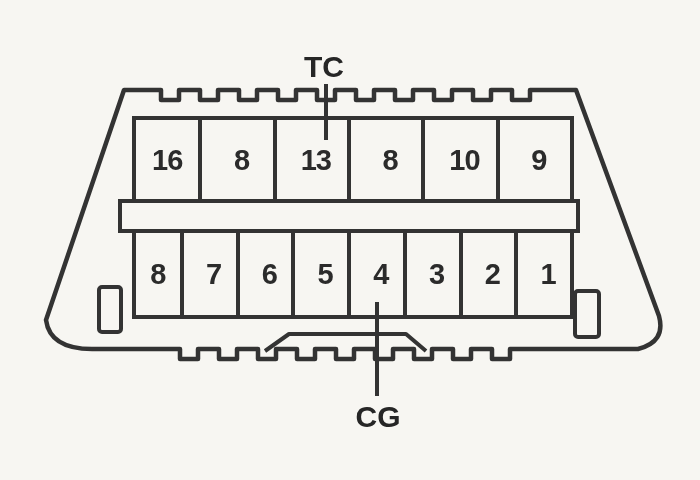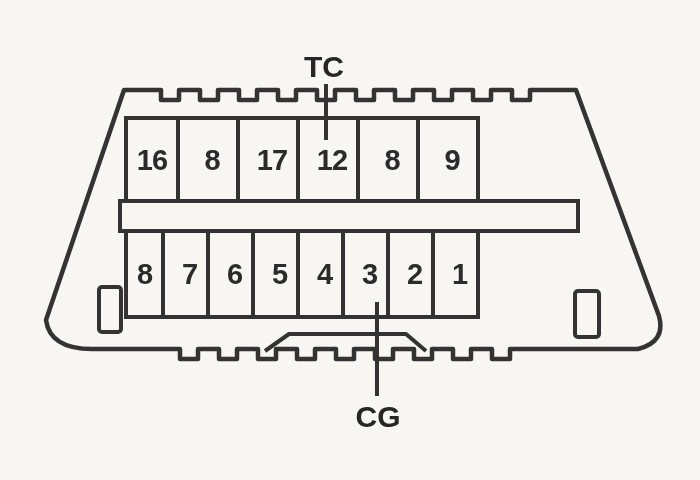--- a/index.html
+++ b/index.html
@@ -6,22 +6,22 @@
   .stage {
     position: relative;
     width: 700px;
     height: 480px;
     background: #f7f6f2;
     overflow: hidden;
     font-family: "Liberation Sans", sans-serif;
   }
   .row {
     position: absolute;
-    left: 124px;
-    width: 356px;
+    left: 132px;
+    width: 442px;
     display: flex;
     border: 4px solid #333333;
     box-sizing: border-box;
     background: transparent;
     gap: 8px;
   }
   .row-top { top: 116px; height: 88px; }
   .row-bottom { top: 229px; height: 90px; }
   .cell {
     flex: 1;
@@ -71,27 +71,27 @@
 <div class="stage">
 
   <div class="row row-top">
     <div class="cell">
         <span>16</span>
       </div>
     <div class="cell">
         <span>8</span>
       </div>
     <div class="cell">
-        <span>17</span>
-      </div>
-    <div class="cell">
-        <span>12</span>
+        <span>13</span>
       </div>
     <div class="cell">
         <span>8</span>
+      </div>
+    <div class="cell">
+        <span>10</span>
       </div>
     <div class="cell">
         <span>9</span>
       </div>
   </div>
 
   <div class="row row-bottom">
     <div class="cell">
         <span>8</span>
       </div>

